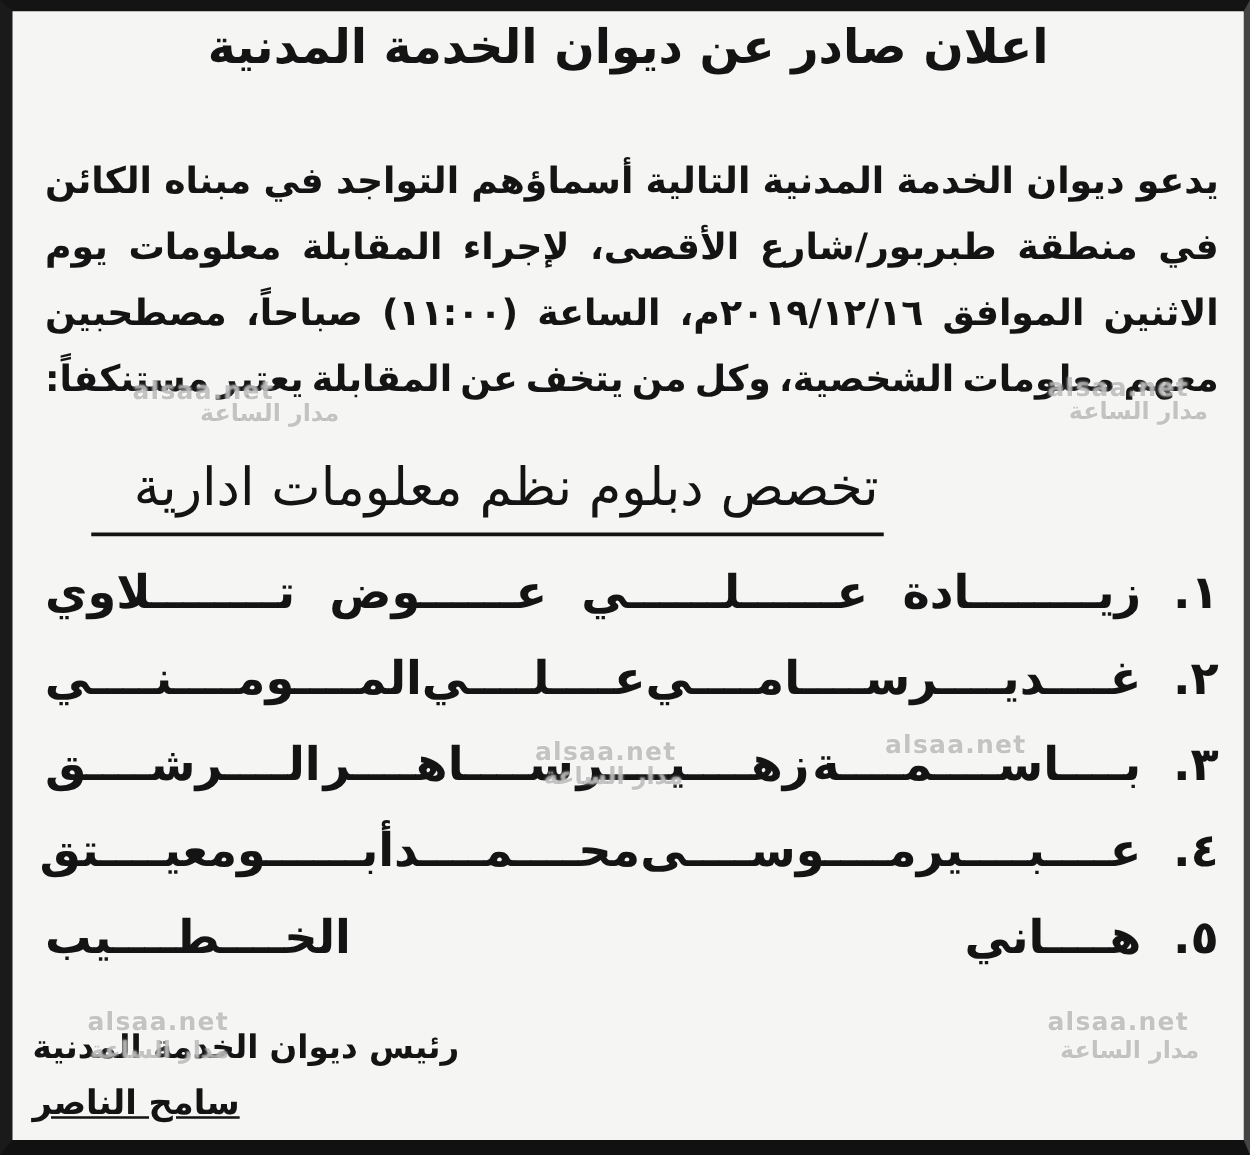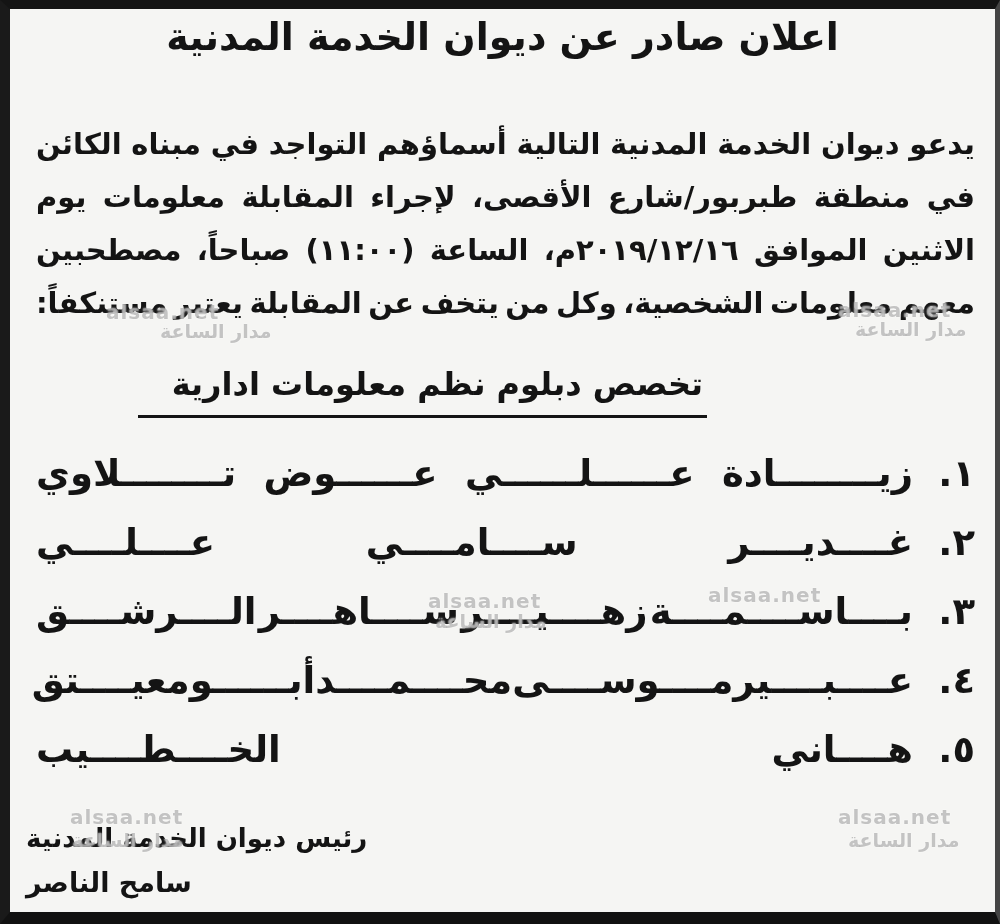--- a/index.html
+++ b/index.html
@@ -27,21 +27,21 @@
     position:absolute;top:108px;right:20px;left:26px;
   }
   .jline{
     display:flex;justify-content:space-between;align-items:center;
     height:53px;
     font-size:29px;font-weight:bold;
     white-space:nowrap;
   }
   .section-heading{
     position:absolute;top:356px;right:288px;
-    font-size:32px;font-weight:bold;
+    font-size:42px;font-weight:normal;
     white-space:nowrap;
     padding:0 4px 12px 34px;
     border-bottom:3px solid #141414;
   }
   .names{
     position:absolute;top:430px;right:20px;left:26px;
   }
   .name-row{
     display:flex;align-items:center;
     height:69px;
@@ -49,21 +49,21 @@
     white-space:nowrap;
   }
   .num{flex:none;width:58px;}
   .nm{flex:1;display:flex;justify-content:space-between;padding-inline-start:4px;}
   .sig-title{
     position:absolute;top:814px;left:16px;
     font-size:26px;font-weight:bold;white-space:nowrap;
   }
   .sig-name{
     position:absolute;top:858px;left:16px;
-    font-size:27px;font-weight:bold;white-space:nowrap;
+    font-size:27px;font-weight:bold;white-space:nowrap;text-decoration:underline;
   }
   .wm{
     position:absolute;z-index:5;
     color:rgba(148,148,148,0.55);
     text-shadow:0 0 2px rgba(255,255,255,0.9);
     font-weight:bold;pointer-events:none;white-space:nowrap;
   }
   .wm-ar{font-size:19px;margin-top:48px;}
   .wm-en{font-size:20px;letter-spacing:1px;font-family:"DejaVu Sans",sans-serif;}
   
@@ -138,20 +138,21 @@
           <span>عــــــوض</span>
           <span>تــــــــلاوي</span>
         </span>
       </div>
       <div class="name-row">
         <span class="num">٢.</span>
         <span class="nm">
           <span>غــــديــــر</span>
           <span>ســــامــــي</span>
           <span>عــــلــــي</span>
+          <span>المــــومــــنــــي</span>
         </span>
       </div>
       <div class="name-row">
         <span class="num">٣.</span>
         <span class="nm">
           <span>بــــاســــمــــة</span>
           <span>زهــــيــــر</span>
           <span>ســــاهــــر</span>
           <span>الــــرشــــق</span>
         </span>

